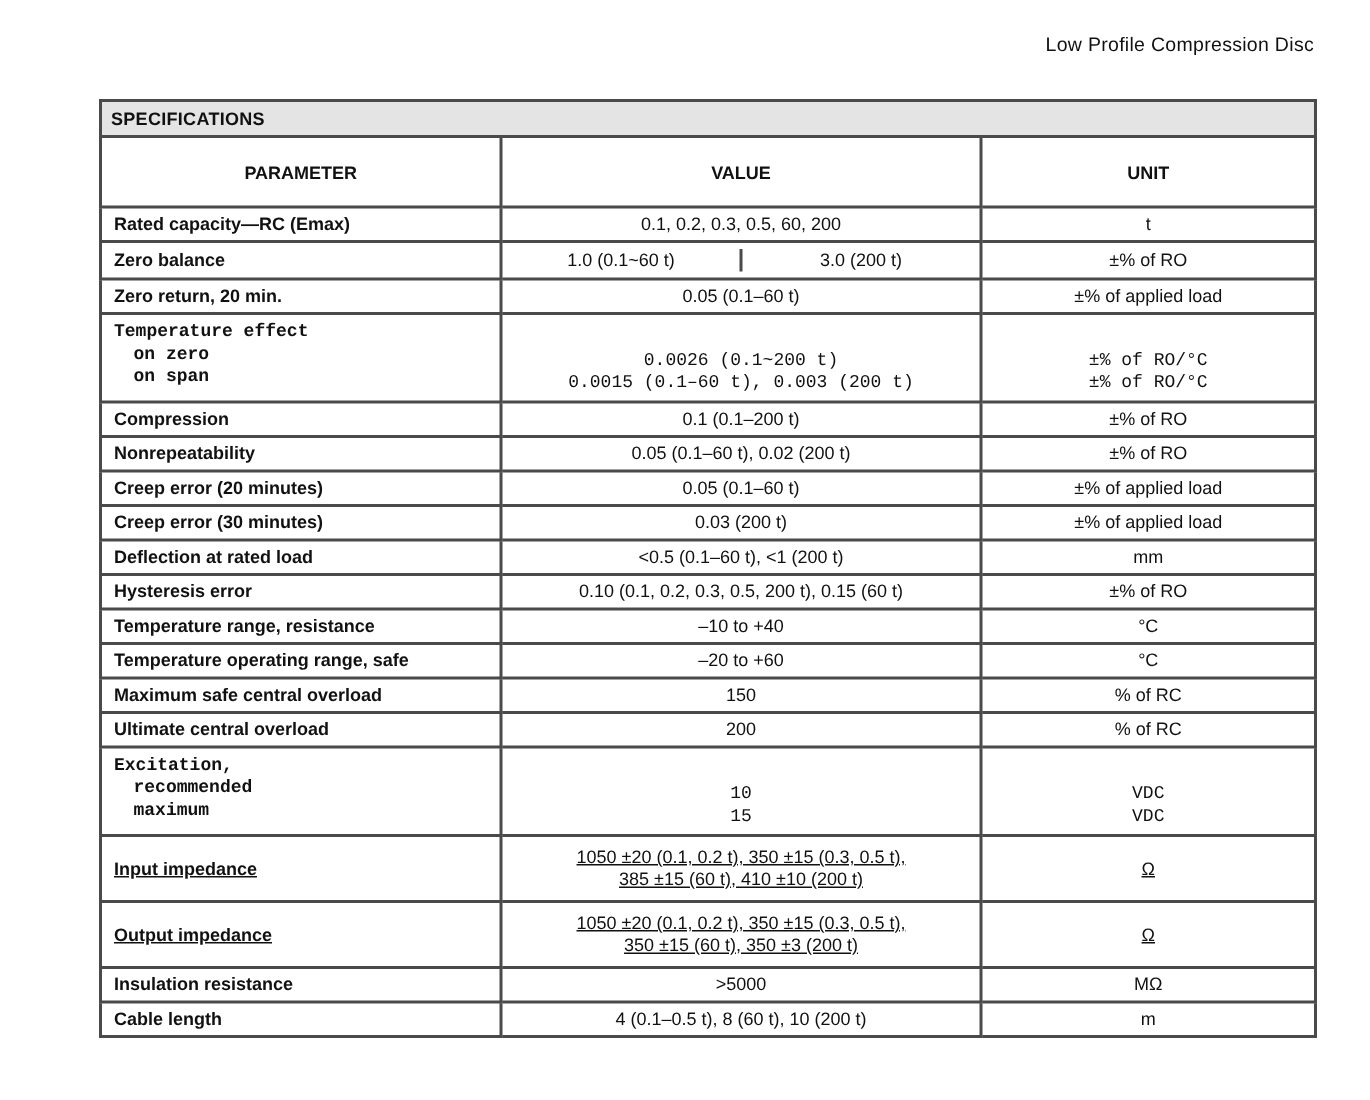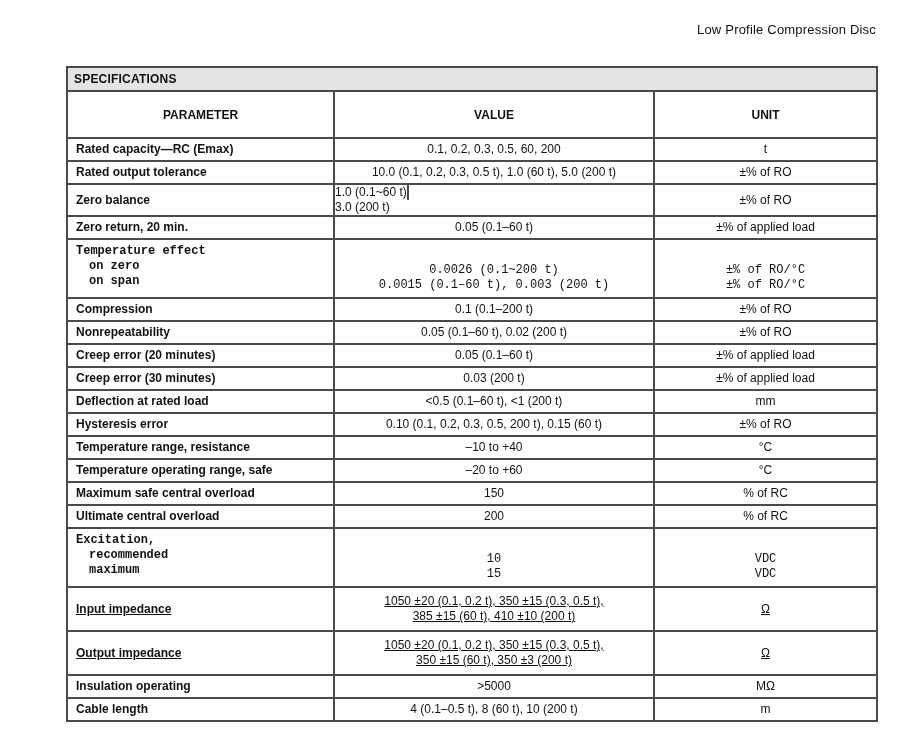--- a/index.html
+++ b/index.html
@@ -78,22 +78,21 @@
   td.value-split {
     padding: 0;
     vertical-align: middle;
     height: inherit;
   }
   .split {
     display: flex;
     width: 100%;
     height: 100%;
     min-height: 21px;
-    align-items: flex-start;
-    flex-direction: column;
+    align-items: center;
   }
   .split > div {
     flex: 1 1 50%;
     display: flex;
     align-items: center;
     justify-content: center;
   }
   .split > div:first-child {
     border-right: 2px solid var(--border-inner, #4a4a4a);
   }
@@ -120,25 +119,20 @@
         <th>UNIT</th>
       </tr>
     </thead>
     <tbody>
         <tr class="r1">
           <td class="param">Rated capacity—RC (Emax)</td>
           <td class="value">0.1, 0.2, 0.3, 0.5, 60, 200</td>
           <td class="unit">t</td>
         </tr>
         <tr class="r1">
-          <td class="param">Rated output tolerance</td>
-          <td class="value">10.0 (0.1, 0.2, 0.3, 0.5 t), 1.0 (60 t), 5.0 (200 t)</td>
-          <td class="unit">±% of RO</td>
-        </tr>
-        <tr class="r1">
           <td class="param">Zero balance</td>
           <td class="value value-split">
             <div class="split">
               <div>1.0 (0.1~60 t)</div>
               <div>3.0 (200 t)</div>
             </div>
           </td>
           <td class="unit">±% of RO</td>
         </tr>
         <tr class="r1">
@@ -236,21 +230,21 @@
         </tr>
         <tr class="r2">
           <td class="param">Output impedance</td>
           <td class="value">
             <div class="line">1050 ±20 (0.1, 0.2 t), 350 ±15 (0.3, 0.5 t),</div>
             <div class="line">350 ±15 (60 t), 350 ±3 (200 t)</div>
           </td>
           <td class="unit">Ω</td>
         </tr>
         <tr class="r1">
-          <td class="param">Insulation operating</td>
+          <td class="param">Insulation resistance</td>
           <td class="value">&gt;5000</td>
           <td class="unit">MΩ</td>
         </tr>
         <tr class="r1">
           <td class="param">Cable length</td>
           <td class="value">4 (0.1–0.5 t), 8 (60 t), 10 (200 t)</td>
           <td class="unit">m</td>
         </tr>
       </tbody>
   </table>

